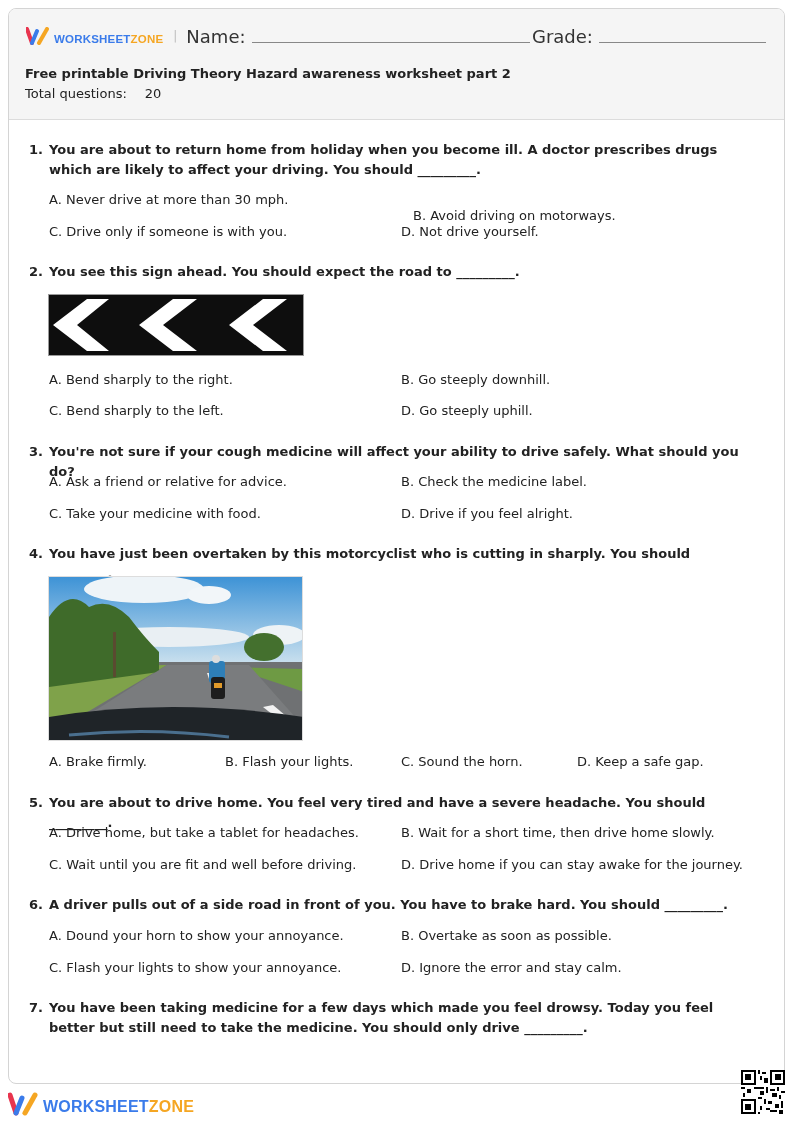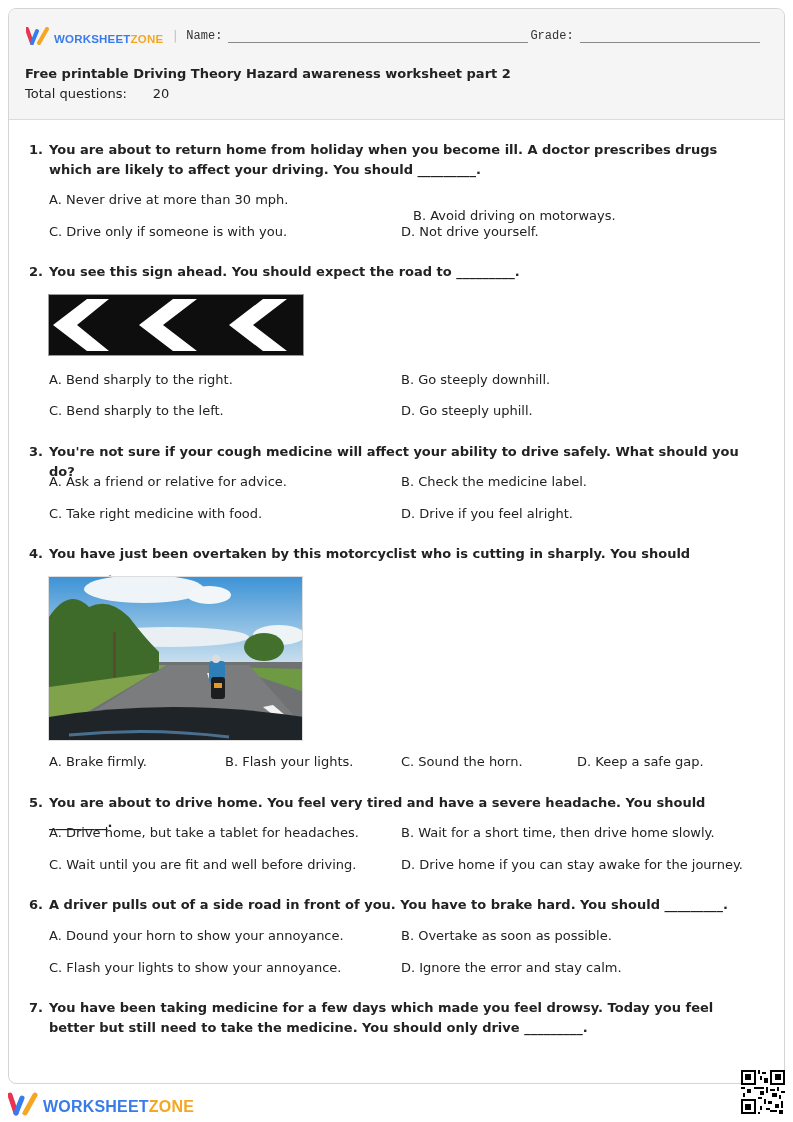--- a/index.html
+++ b/index.html
@@ -14,28 +14,28 @@
     background: #f5f5f5; border-bottom: 1px solid #dcdcdc;
     height: 111px; position: relative;
   }
   .brand-row { position: absolute; left: 17px; top: 17px; right: 18px; height: 20px; display: flex; align-items: center; }
   .logo { display: flex; align-items: flex-end; }
   .logo svg { display: block; }
   .logo-text { font-family: "Liberation Sans", sans-serif; font-weight: bold; font-size: 11.5px; letter-spacing: 0.2px; margin-left: 4px; }
   .logo-text .w1 { color: #3a7bea; }
   .logo-text .w2 { color: #f5a623; }
   .sep { color: #bdbdbd; margin: 0 9px 0 10px; font-size: 12px; }
-  .field-label { font-size: 12px; color: #333; font-family: Liberation Mono, monospace; }
+  .field-label { font-size: 18px; color: #333; }
   .line { border-bottom: 1px solid #888; height: 14px; margin-left: 6px; }
   .name-line { width: 300px; }
   .grade-label { margin-left: 2px; }
   .grade-line { width: 180px; }
   .title { position: absolute; left: 16px; top: 57px; font-size: 13px; font-weight: bold; color: #222; }
   .total { position: absolute; left: 16px; top: 77px; font-size: 13px; color: #222; }
-  .total .num { margin-left: 26px; }
+  .total .num { margin-left: 18px; }
 
   .q { position: absolute; left: 20px; right: 30px; font-size: 13px; line-height: 20px; color: #222; }
   .q .qnum { position: absolute; left: 0; top: 0; font-weight: bold; width: 18px; }
   .q .qtext { margin-left: 20px; font-weight: bold; }
   .opts { position: absolute; left: 40px; right: 30px; font-size: 13px; color: #222; }
   .opt { position: absolute; white-space: nowrap; }
 
   .sign { position: absolute; left: 48px; top: 294px; width: 256px; height: 62px; background: #0e0e0e; border: 1px solid #9a9a9a; }
   .photo { position: absolute; left: 48px; top: 576px; width: 255px; height: 165px; overflow: hidden; border: 1px solid #ddd; }
 
@@ -91,21 +91,21 @@
     <span class="opt" style="left:352px;top:31px;">D. Go steeply uphill.</span>
   </div>
 
   <div class="q" style="top:433px;">
     <span class="qnum">3.</span>
     <div class="qtext">You're not sure if your cough medicine will affect your ability to drive safely. What should you do?</div>
   </div>
   <div class="opts" style="top:465px;">
     <span class="opt" style="left:0;top:0;">A. Ask a friend or relative for advice.</span>
     <span class="opt" style="left:352px;top:0;">B. Check the medicine label.</span>
-    <span class="opt" style="left:0;top:32px;">C. Take right medicine with food.</span>
+    <span class="opt" style="left:0;top:32px;">C. Take your medicine with food.</span>
     <span class="opt" style="left:352px;top:32px;">D. Drive if you feel alright.</span>
   </div>
 
   <div class="q" style="top:535px;">
     <span class="qnum">4.</span>
     <div class="qtext">You have just been overtaken by this motorcyclist who is cutting in sharply. You should _________.</div>
   </div>
   <div class="opts" style="top:745px;">
     <span class="opt" style="left:0;top:0;">A. Brake firmly.</span>
     <span class="opt" style="left:176px;top:0;">B. Flash your lights.</span>

